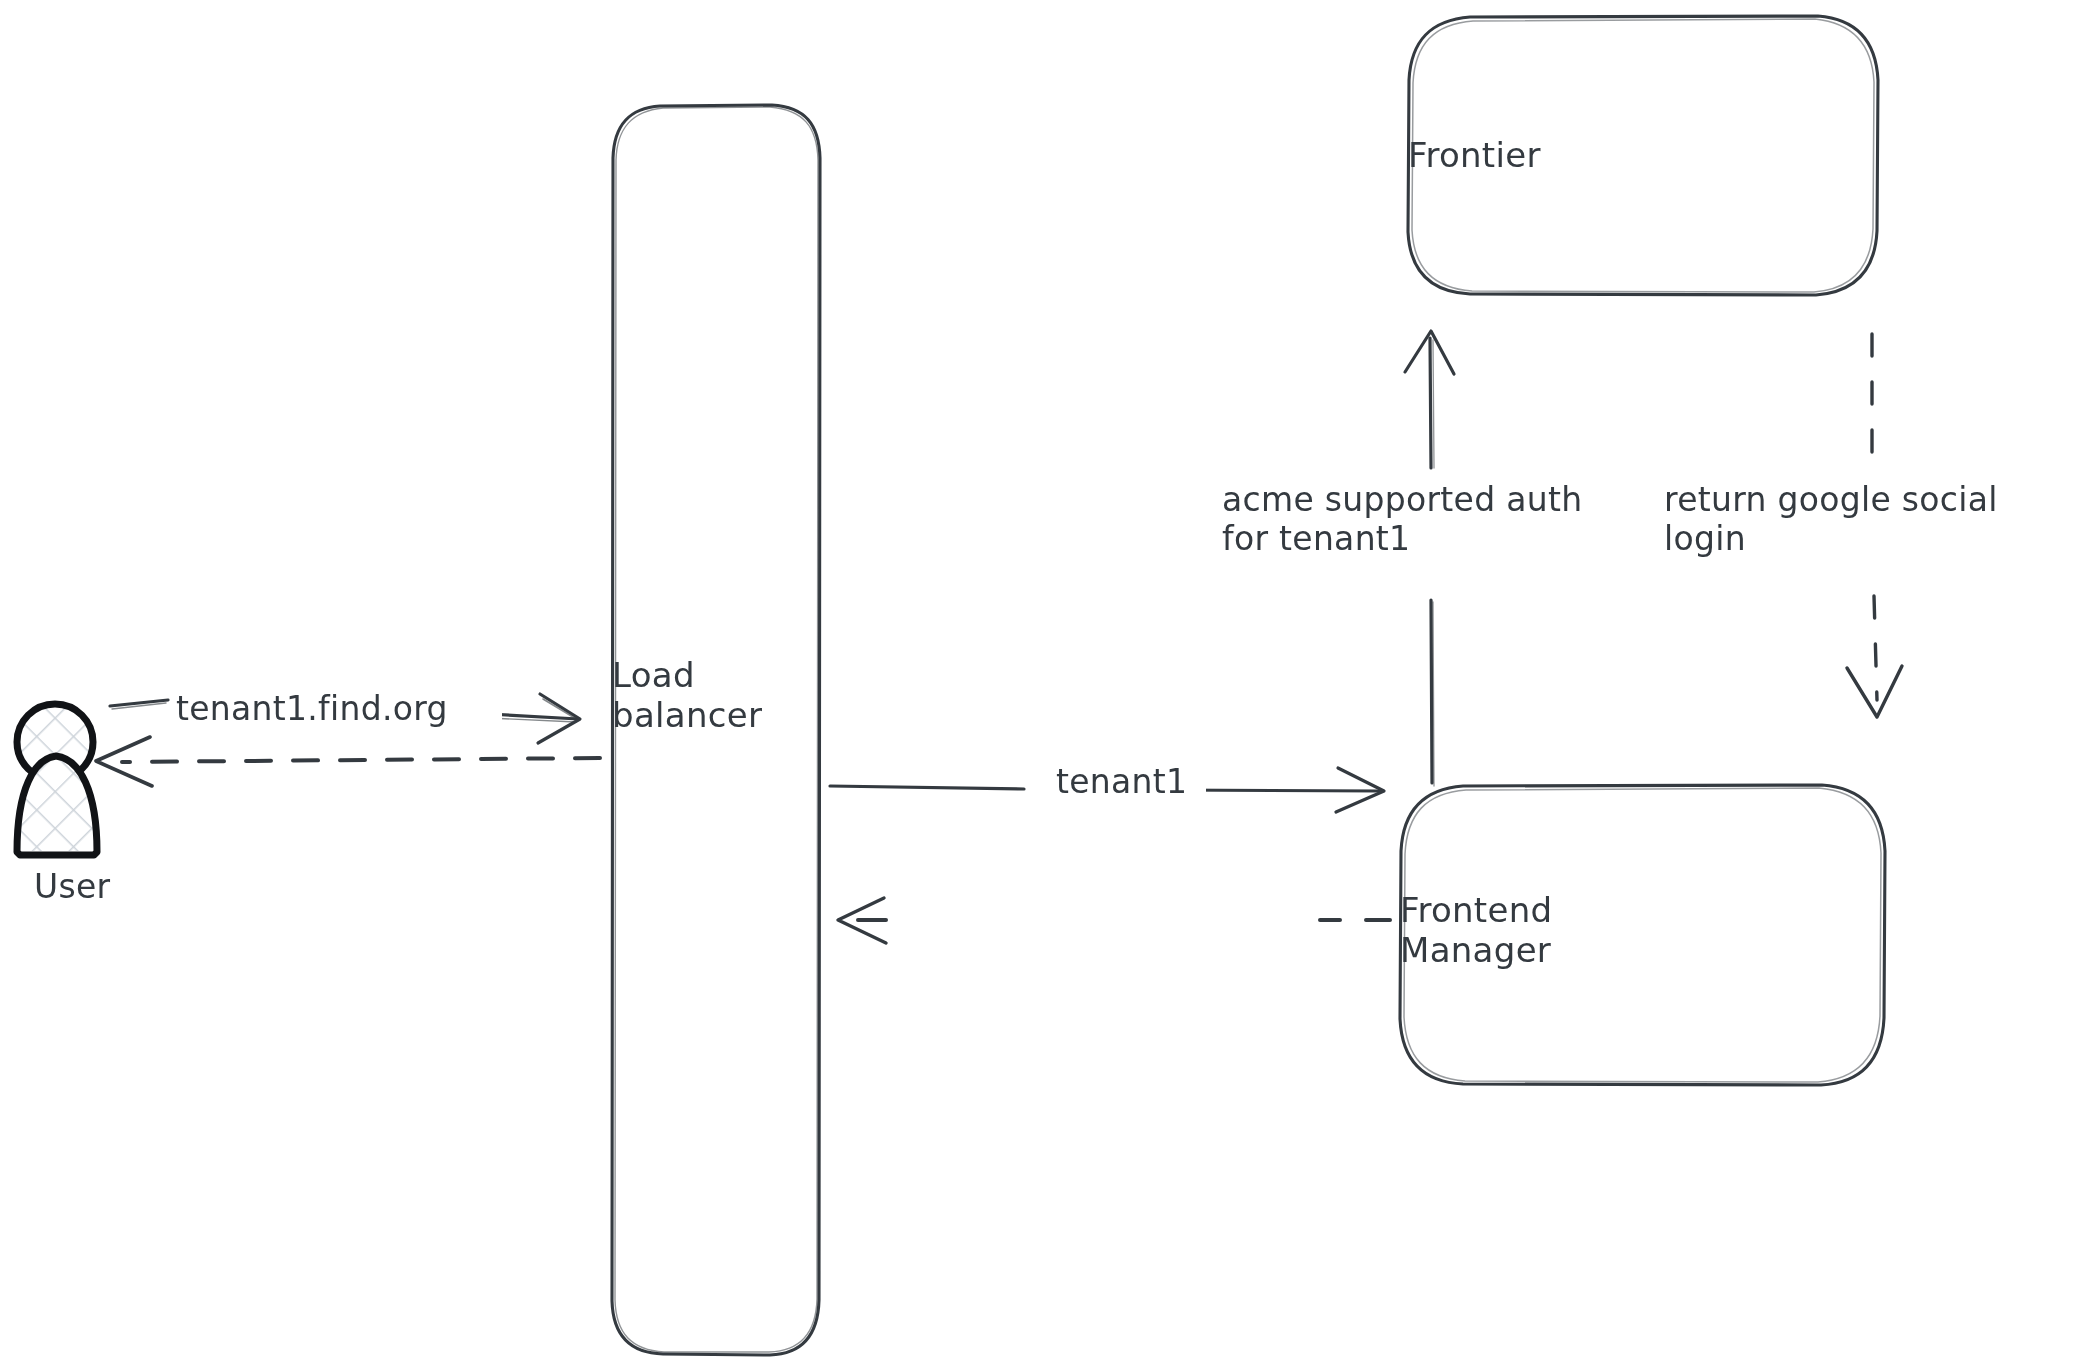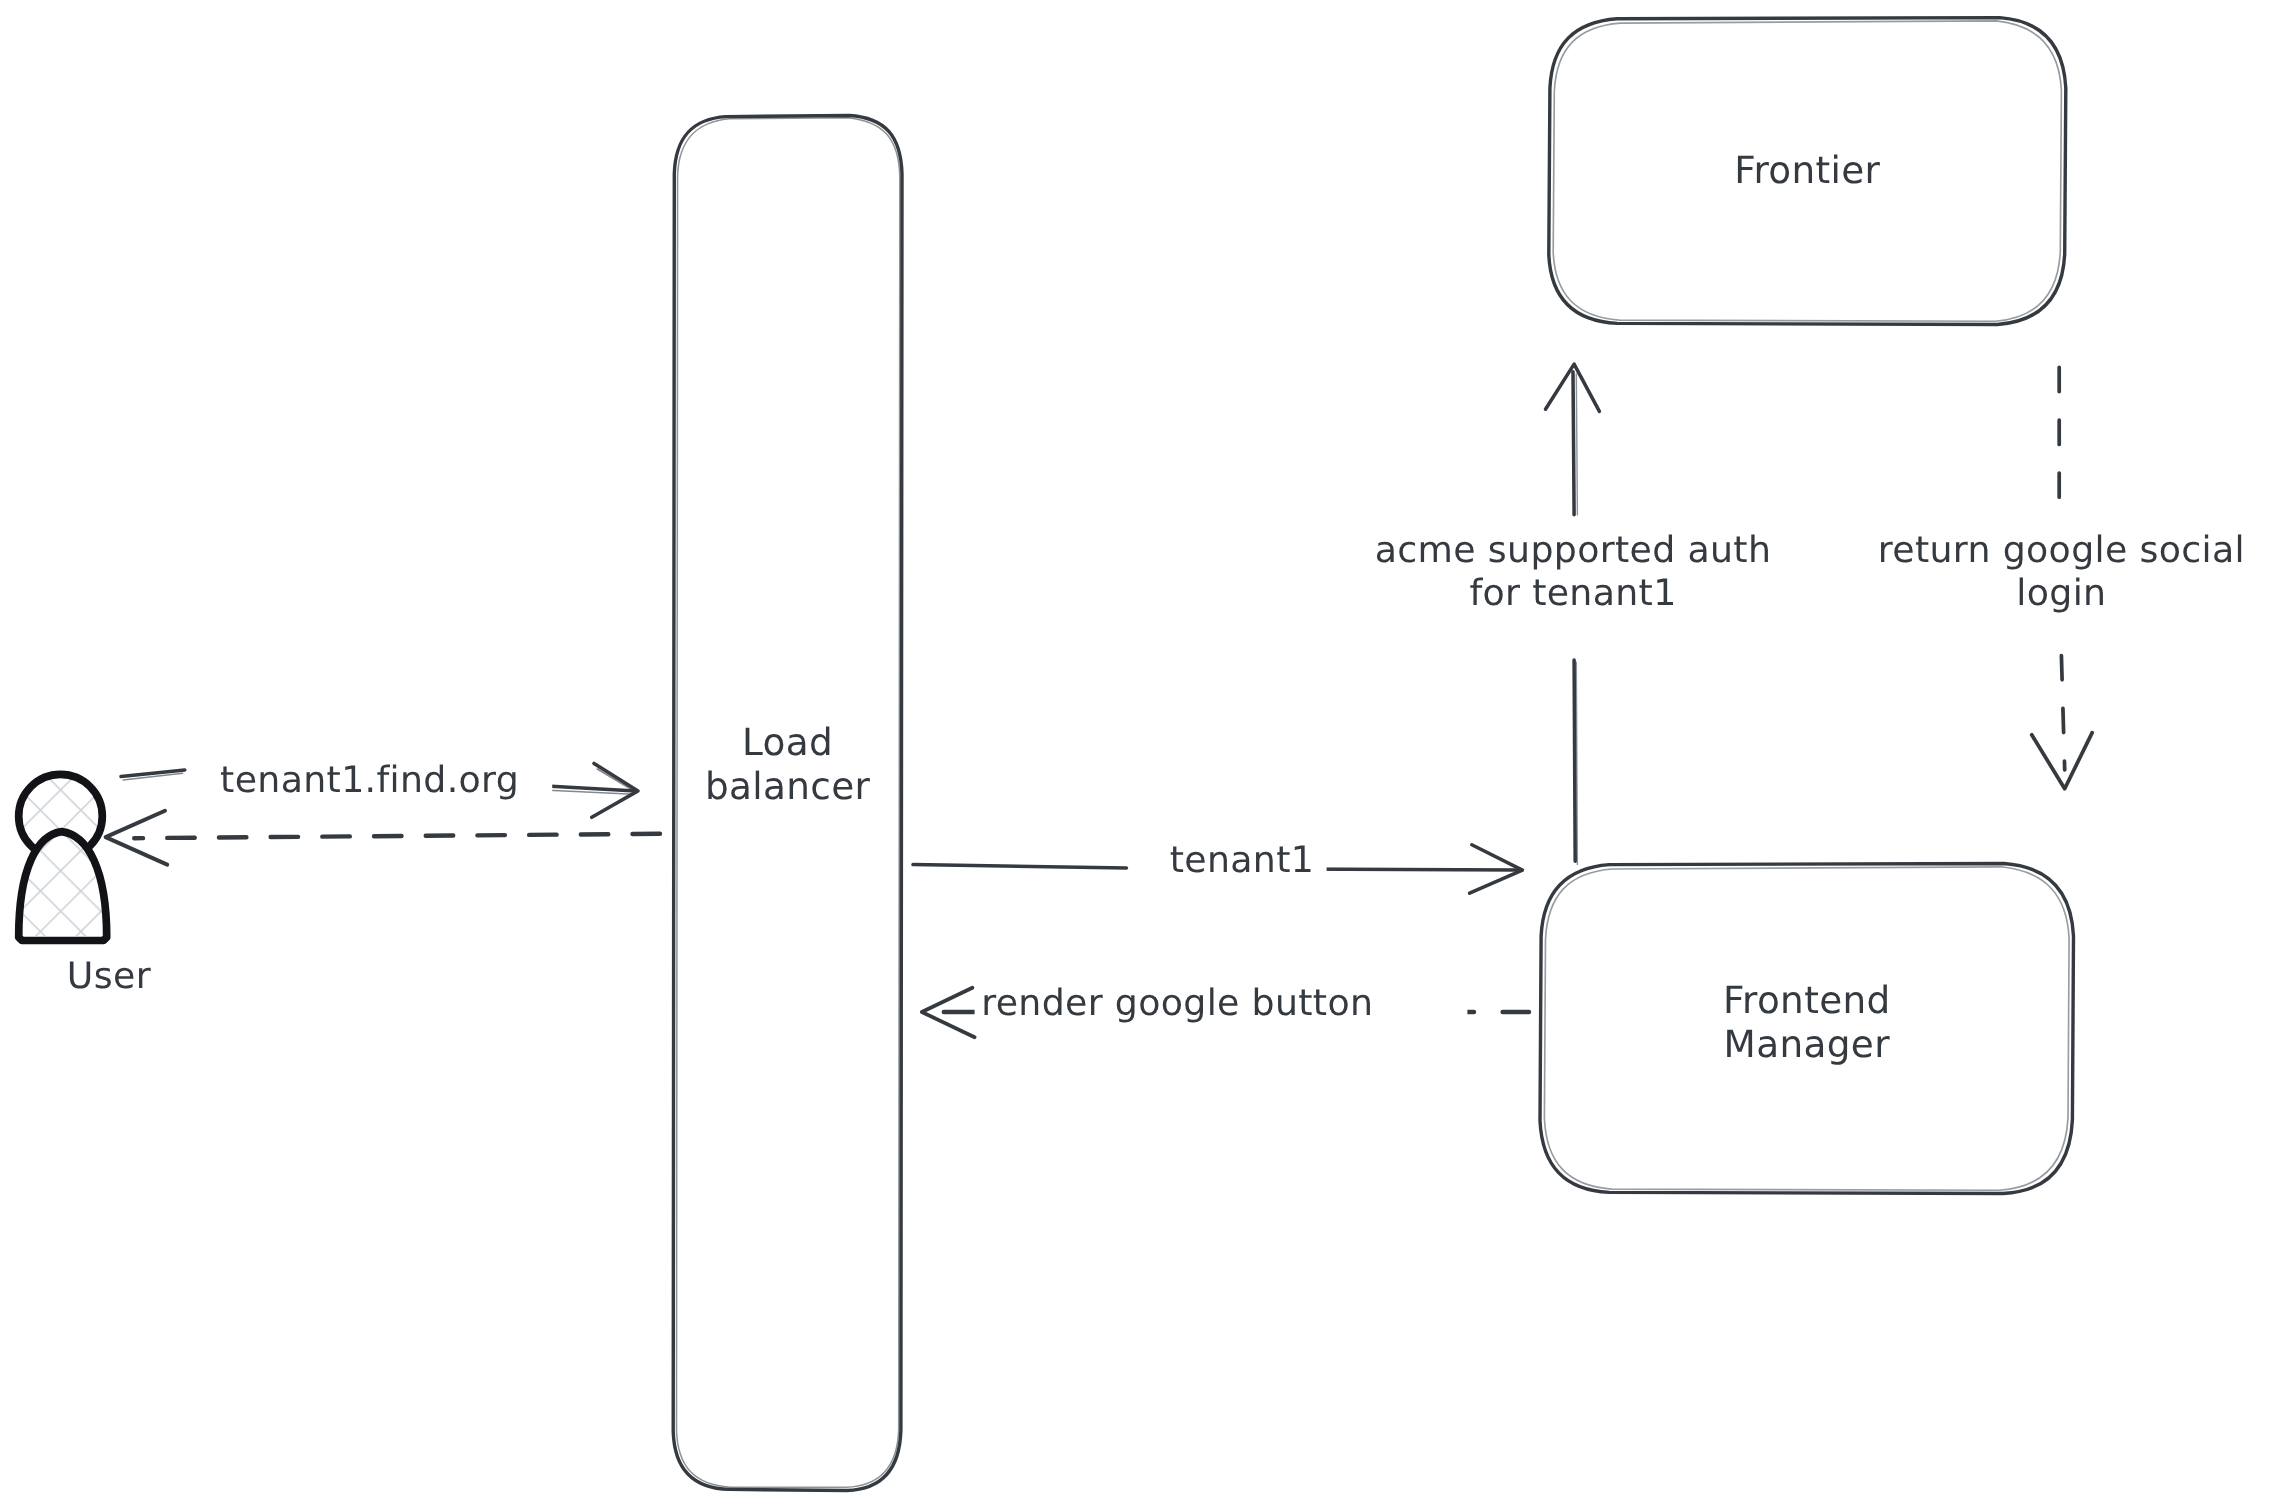--- a/index.html
+++ b/index.html
@@ -24,21 +24,20 @@
     left: 0;
     width: 2083px;
     height: 1372px;
   }
   .node-label,
   .edge-label,
   .actor-label {
     position: absolute;
     color: #343a40;
     font-family: "DejaVu Sans", sans-serif;
-    text-align: center;
     line-height: 1.18;
     white-space: pre-line;
     pointer-events: none;
     letter-spacing: 0.3px;
   }
   .node-label {
     font-size: 34px;
   }
   .edge-label {
     font-size: 33px;
@@ -160,21 +159,20 @@
 
   <div class="node-label" style="left:1400px; top:890px; width:485px;">Frontend
 Manager</div>
 
   <div class="actor-label" style="left:0px; top:868px; width:130px;margin-left:34px;">User</div>
 
   <div class="edge-label" style="left:170px; top:690px; width:320px; padding:0 6px;">tenant1.find.org</div>
 
   <div class="edge-label" style="left:1052px; top:763px; width:146px; padding:0 4px;">tenant1</div>
 
-  <div class="edge-label" style="left:886px; top:893px; width:436px; padding:0 6px; text-align:left;">render google button</div>
 
   <div class="edge-label" style="left:1216px; top:477px; width:416px; padding:4px 6px;">acme supported auth
 for tenant1</div>
 
   <div class="edge-label" style="left:1658px; top:477px; width:420px; padding:4px 6px;">return google social
 login</div>
 
   <div class="hit" style="left:612px; top:105px; width:208px; height:1250px;"></div>
   <div class="hit" style="left:1408px; top:16px; width:470px; height:280px;"></div>
   <div class="hit" style="left:1400px; top:785px; width:485px; height:300px;"></div>

